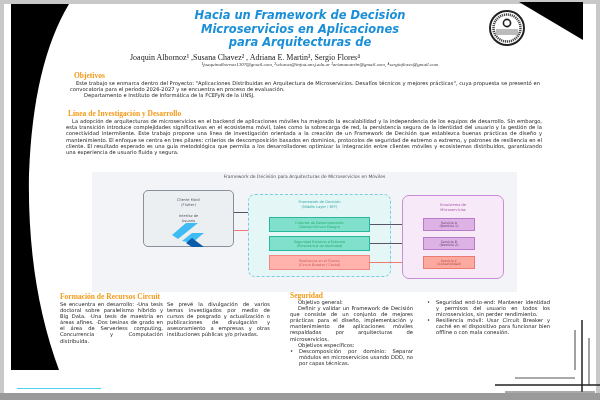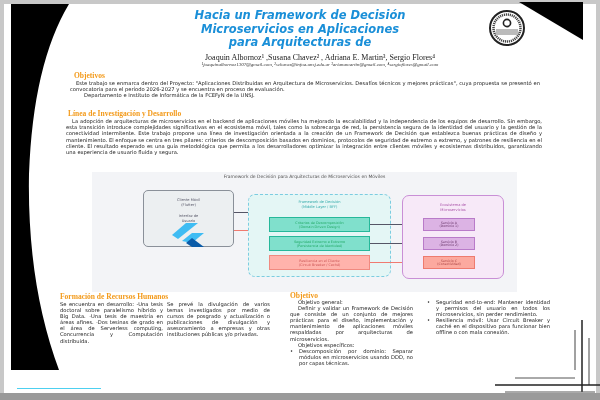--- a/index.html
+++ b/index.html
@@ -6,21 +6,21 @@
   html, body { width: 600px; height: 400px; overflow: hidden; background: #ffffff; }
   body { font-family: "DejaVu Sans", sans-serif; position: relative; }
   .frame { position: absolute; left: 0; top: 0; width: 600px; height: 400px; background: #c8c8c8; }
   .poster { position: absolute; left: 4px; top: 4px; width: 592px; height: 390px; background: #ffffff; overflow: hidden; }
   .bottom-bar { position: absolute; left: 0; top: 393px; width: 600px; height: 7px; background: #9a9a9a; }
   .left-shape { position: absolute; left: 11px; top: 4px; width: 60px; height: 366px; }
   .tr-shape { position: absolute; left: 519px; top: 2px; width: 64px; height: 38px; }
   .cyan-line { position: absolute; left: 17px; top: 388px; width: 84px; height: 1px; background: #4dd0f0; }
   .title { position: absolute; left: 120px; top: 9px; width: 360px; text-align: center; color: #1a8fd8; font-weight: bold; font-size: 11.5px; line-height: 13.5px; font-family: "DejaVu Sans", sans-serif; font-style: italic; }
   .seal { position: absolute; left: 489px; top: 10px; }
-  .authors { position: absolute; left: 130px; top: 53px; width: 380px; text-align: center; font-family: "Liberation Serif", serif; font-size: 8px; color: #222; }
+  .authors { position: absolute; left: 130px; top: 53px; width: 380px; font-family: "Liberation Serif", serif; font-size: 8px; color: #222; }
   .emails { position: absolute; left: 90px; top: 62px; width: 460px; text-align: center; font-family: "Liberation Serif", serif; font-size: 5px; font-style: italic; color: #333; white-space: nowrap; overflow: hidden; }
   .sec-head { color: #f39a1a; font-family: "Liberation Serif", serif; font-weight: bold; font-size: 7.5px; position: absolute; }
   .body-text { position: absolute; font-size: 5.2px; line-height: 6.2px; color: #222; text-align: justify; }
   .body-text p { text-indent: 6px; }
   .diagram { position: absolute; left: 92px; top: 172px; width: 425px; height: 120px; background: #f3f4f7; }
   .diagram-title { position: absolute; left: 0; top: 2px; width: 100%; text-align: center; font-size: 4.5px; color: #555; }
   .client-box { position: absolute; left: 51px; top: 18px; width: 91px; height: 57px; border: 1.5px solid #8a9099; border-radius: 5px; background: #eceff1; }
   .client-box .t { text-align: center; font-size: 3.6px; color: #556; line-height: 4.5px; }
   .fw-box { position: absolute; left: 156px; top: 22px; width: 143px; height: 83px; border: 1.2px dashed #7ccce0; border-radius: 7px; background: #e4f6f5; }
   .fw-box .t { text-align: center; font-size: 3.6px; color: #3aa; line-height: 4.5px; margin-top: 5px; }
@@ -131,27 +131,27 @@
       <div>Servicio B</div>
       <div>(Dominio 2)</div>
     </div>
     <div class="ms-item red" style="top:60px;">
       <div>Servicio C</div>
       <div>(Conectividad)</div>
     </div>
   </div>
 </div>
 
-<div class="sec-head" style="left:60px; top:292px;">Formación de Recursos Humanos</div>
+<div class="sec-head" style="left:60px; top:292px;">Formación de Recursos Circuit</div>
 <div class="hr-cols">
   <div>Se encuentra en desarrollo: -Una tesis doctoral sobre paralelismo híbrido y Big Data. -Una tesis de maestría en áreas afines. -Dos tesinas de grado en el área de Serverless computing, Concurrencia y Computación distribuida.</div>
   <div>Se prevé la divulgación de varios temas investigados por medio de cursos de posgrado y actualización o publicaciones de divulgación y asesoramiento a empresas y otras instituciones públicas y/o privadas.</div>
 </div>
 
-<div class="sec-head" style="left:290px; top:291px;">Objetivo</div>
+<div class="sec-head" style="left:290px; top:291px;">Seguridad</div>
 <div class="obj-cols">
   <div>
     <div style="padding-left:8px;">Objetivo general:</div>
     <div style="text-indent:8px;">Definir y validar un Framework de Decisión que consiste de un conjunto de mejores prácticas para el diseño, implementación y mantenimiento de aplicaciones móviles respaldadas por arquitecturas de microservicios.</div>
     <div style="padding-left:8px;">Objetivos específicos:</div>
     <div class="bullet">Descomposición por dominio: Separar módulos en microservicios usando DDD, no por capas técnicas.</div>
   </div>
   <div>
     <div class="bullet">Seguridad end-to-end: Mantener identidad y permisos del usuario en todos los microservicios, sin perder rendimiento.</div>
     <div class="bullet">Resiliencia móvil: Usar Circuit Breaker y caché en el dispositivo para funcionar bien offline o con mala conexión.</div>

